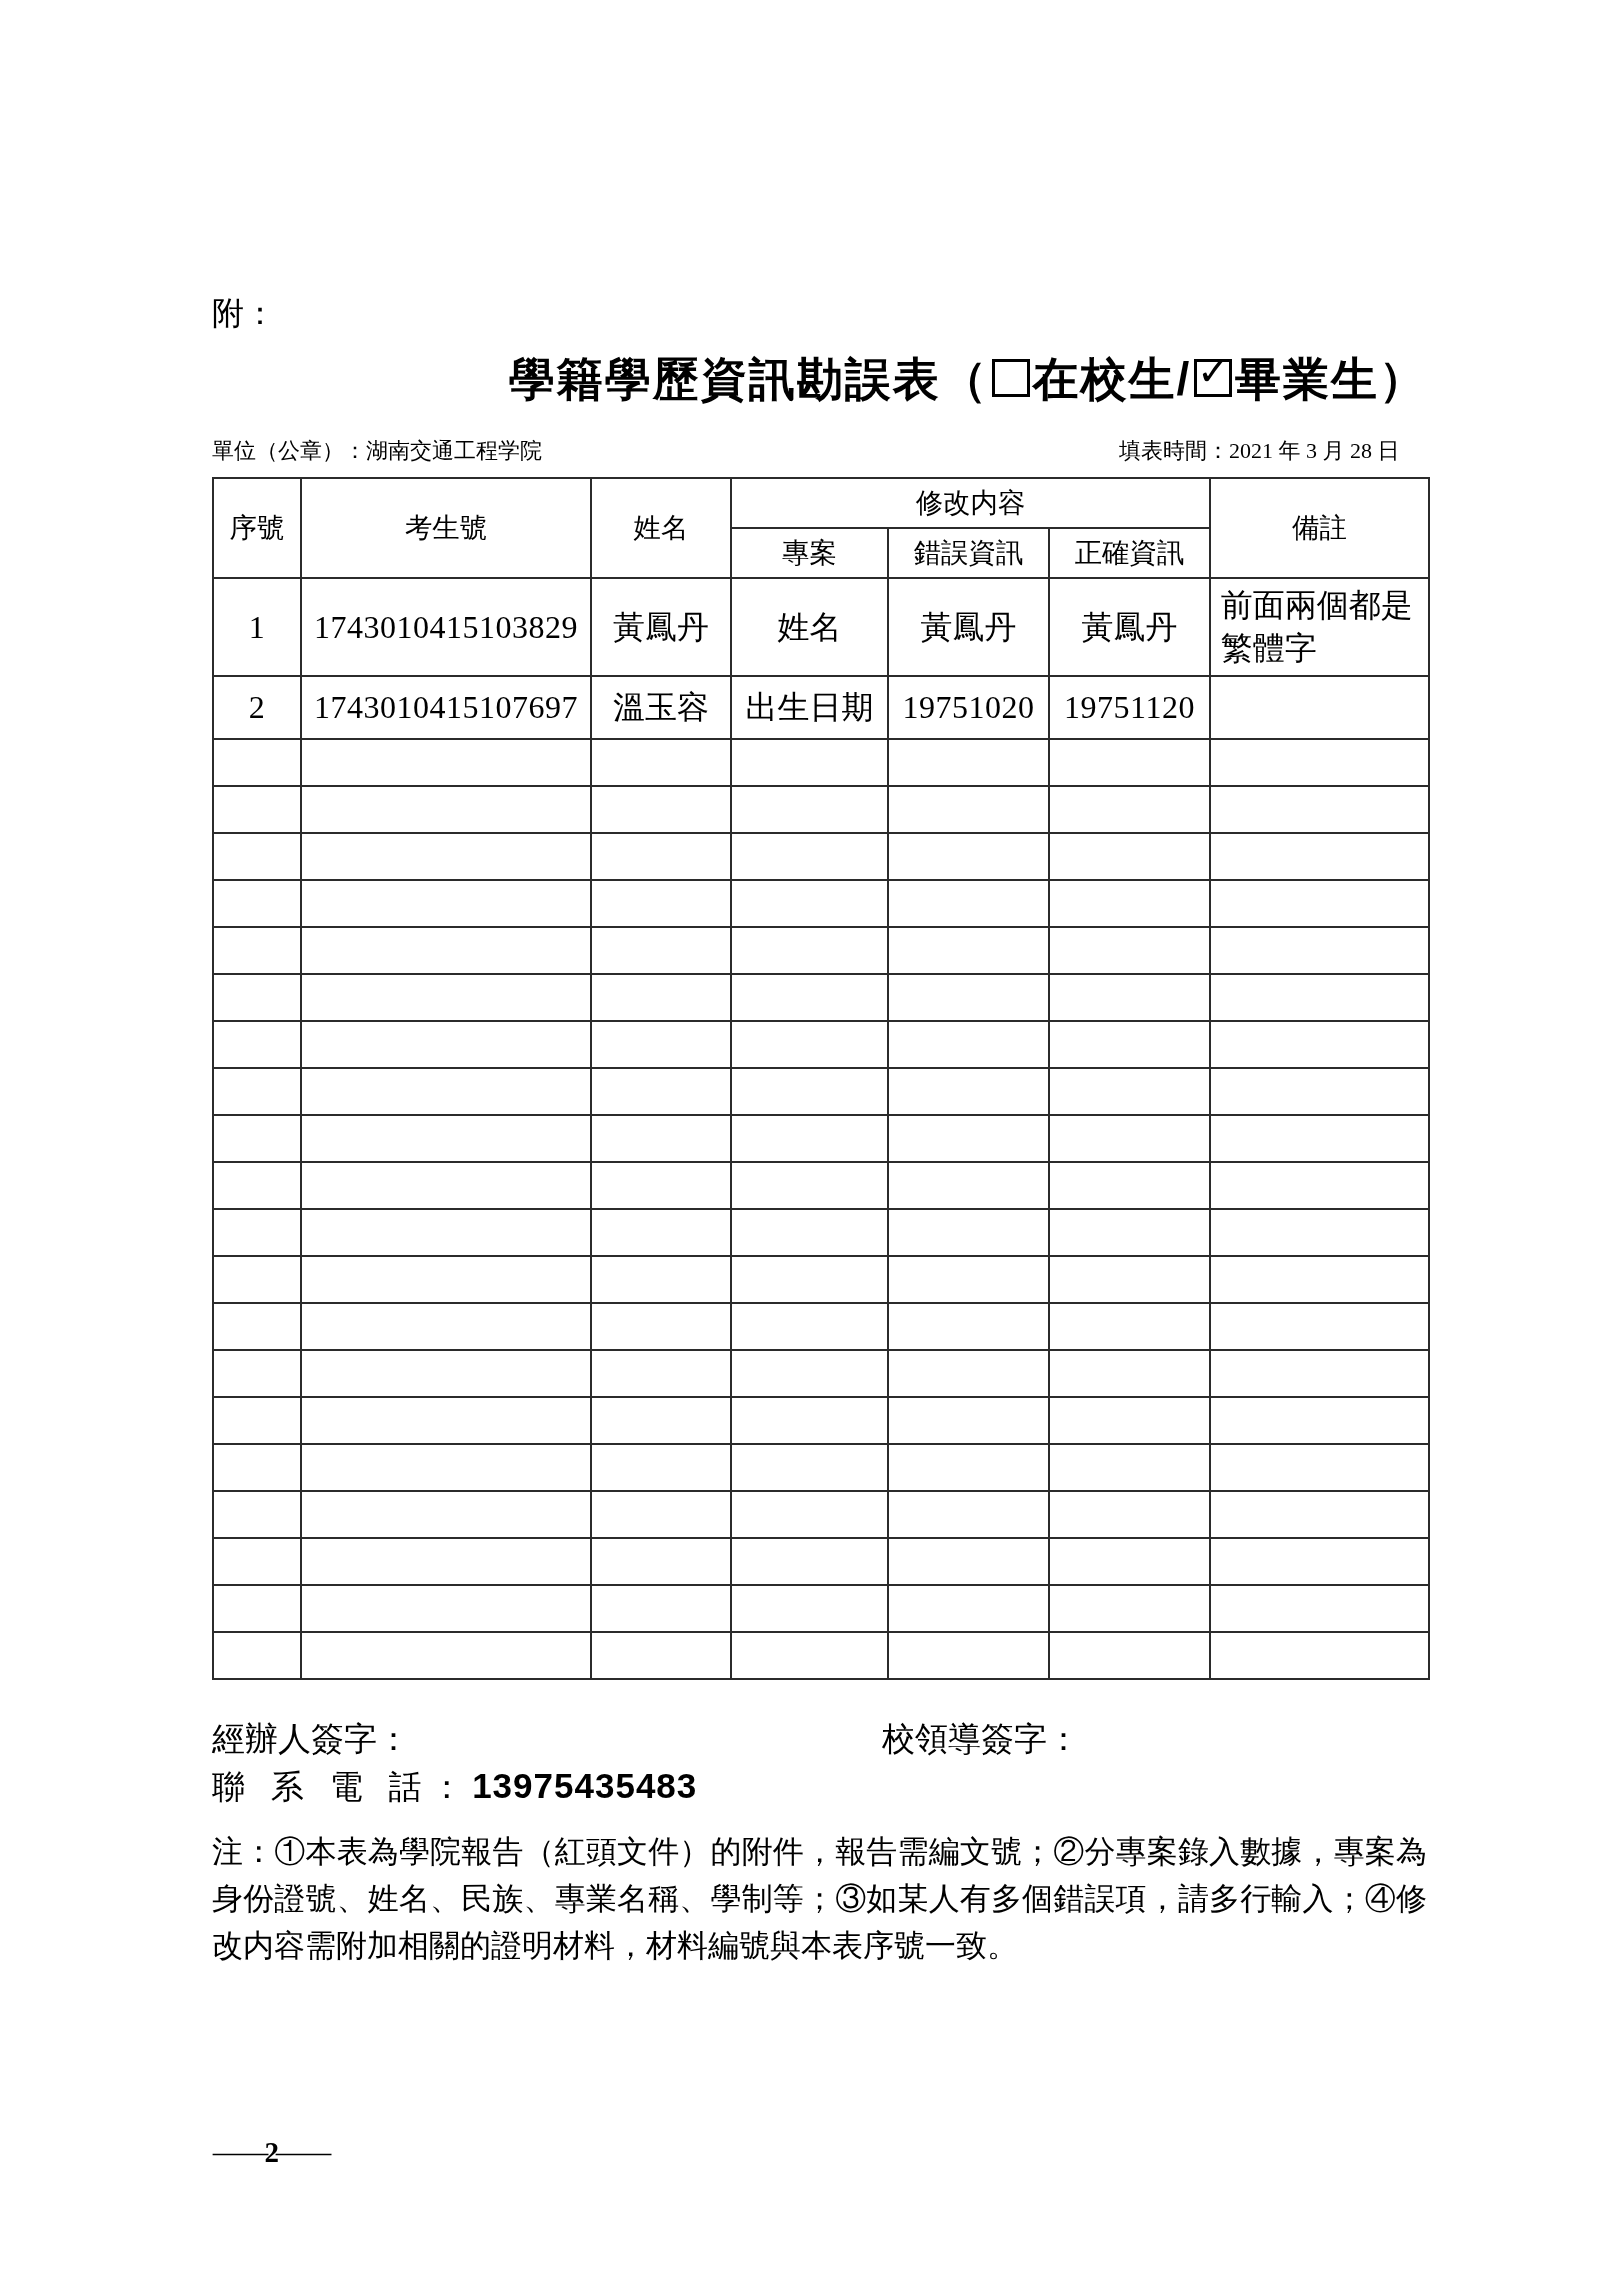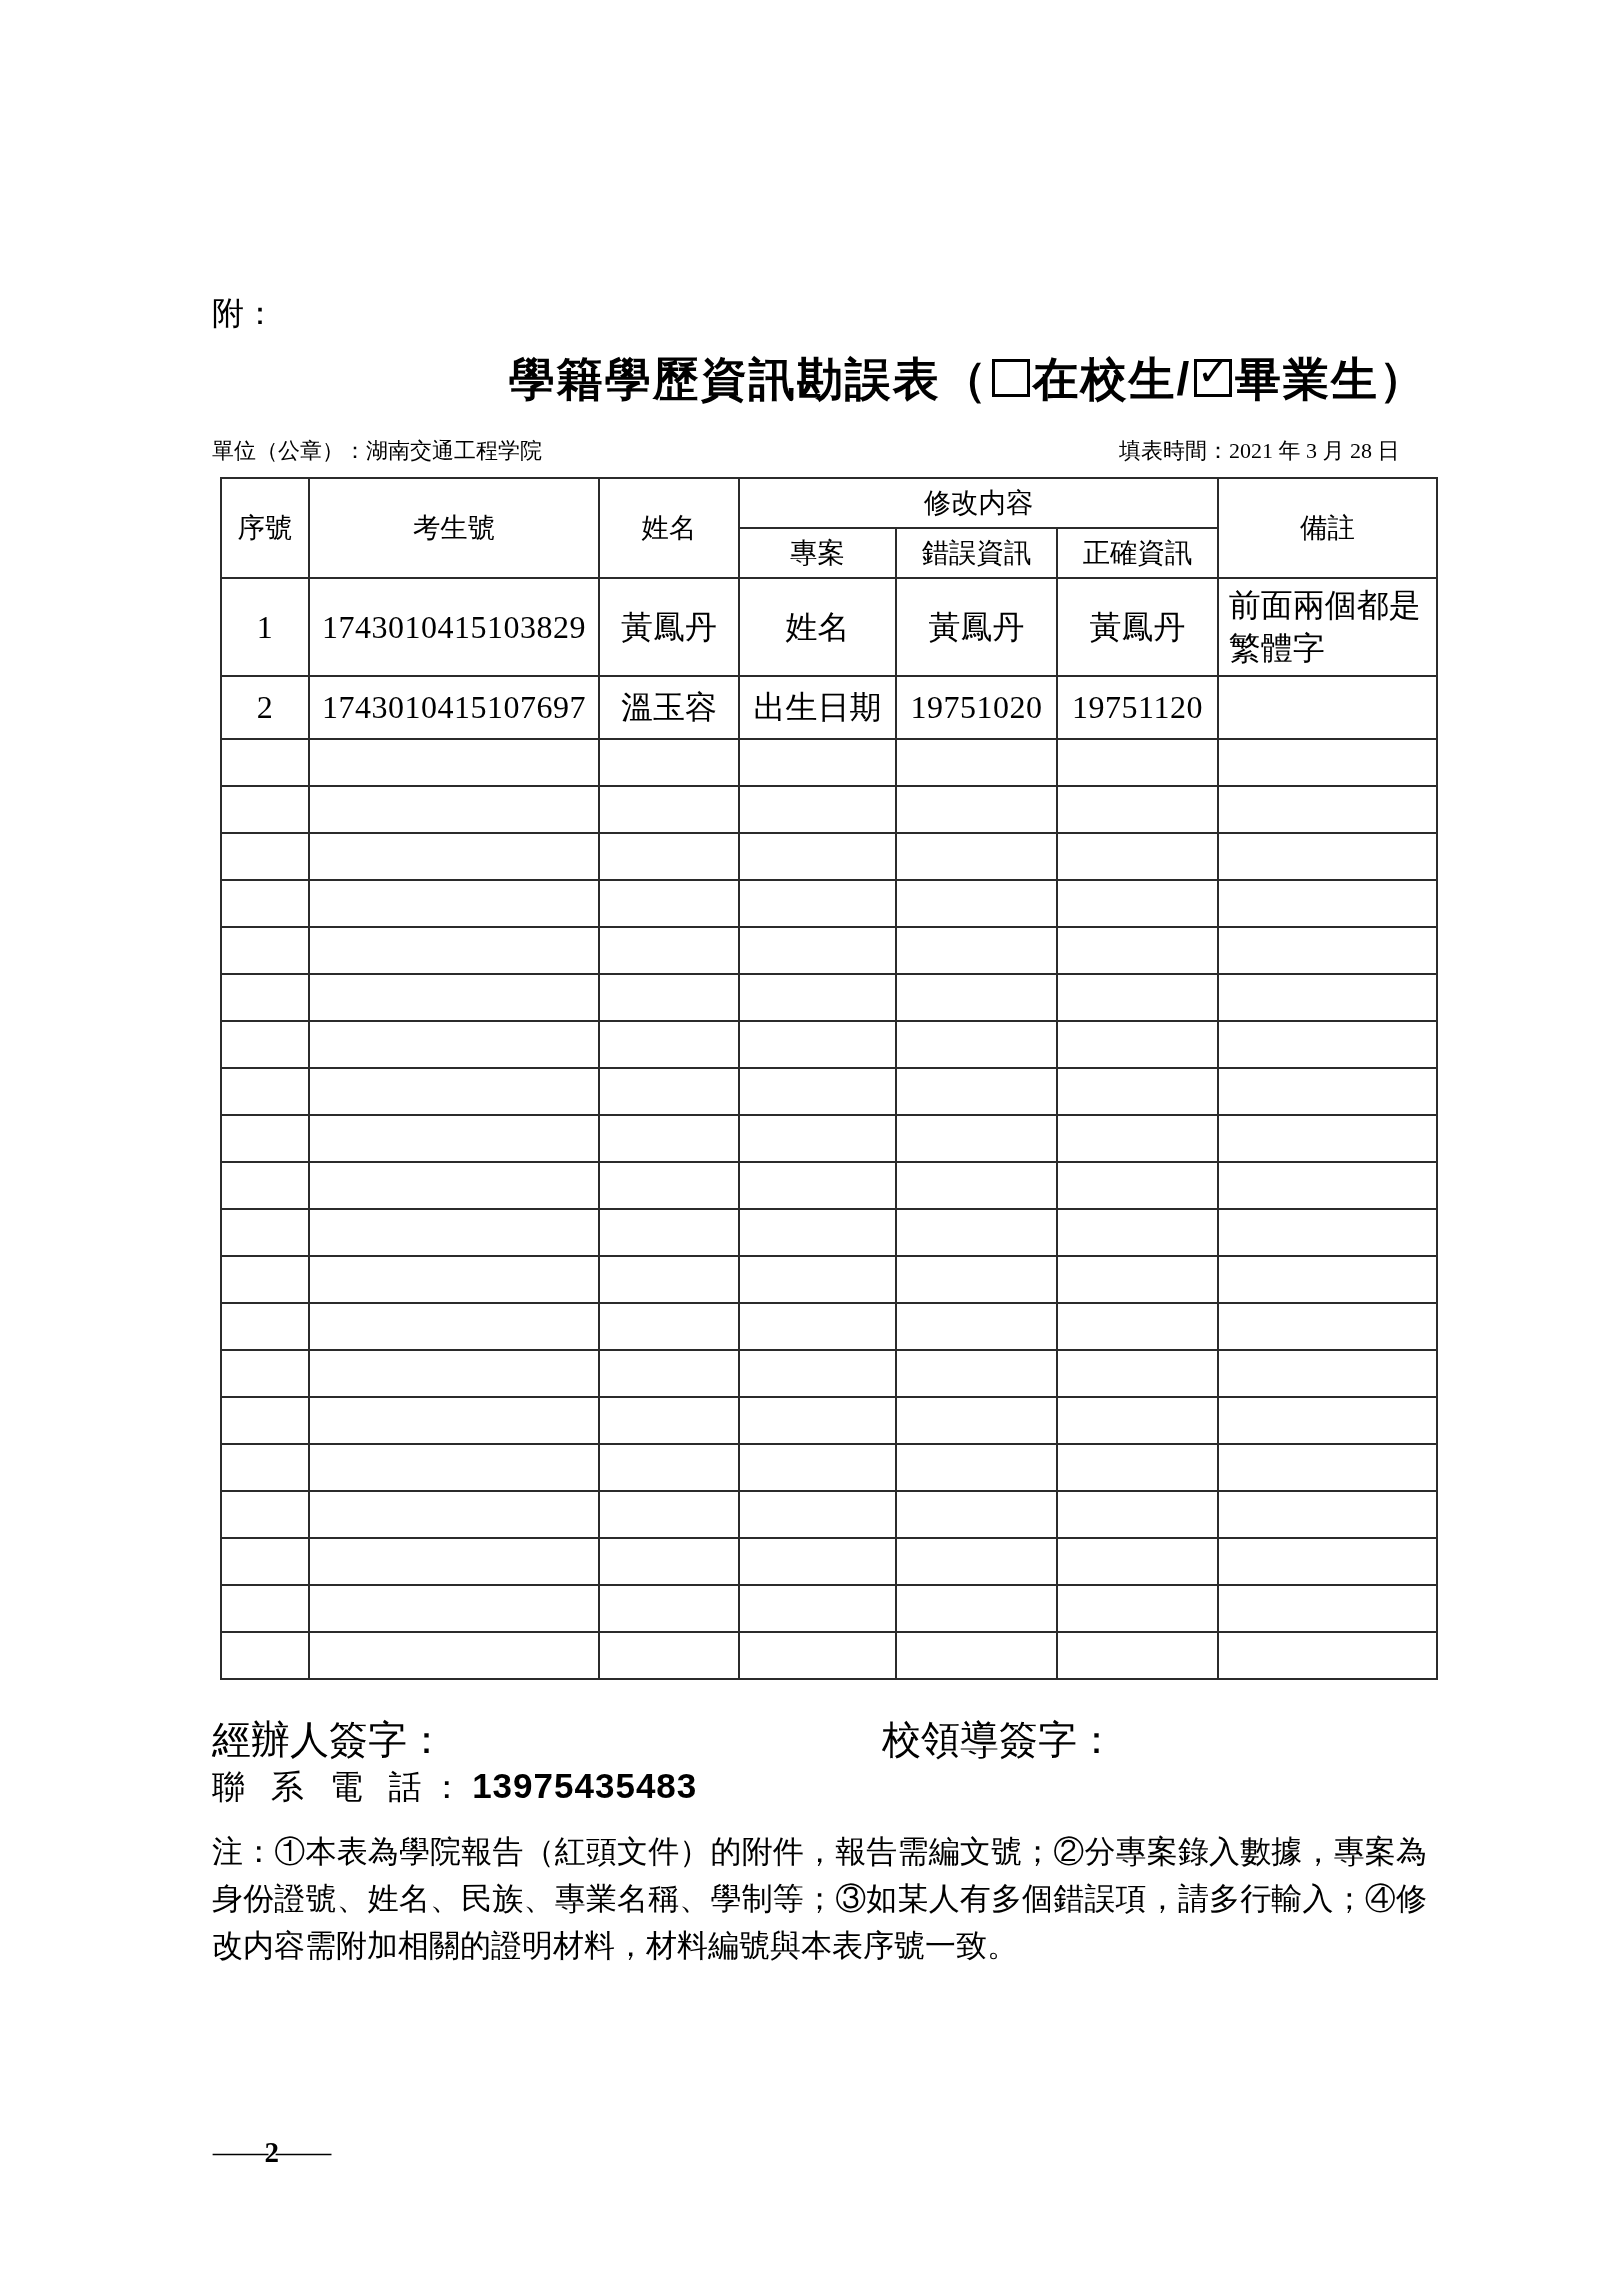--- a/index.html
+++ b/index.html
@@ -27,35 +27,35 @@
     font-weight:bold; font-family:"DejaVu Sans",sans-serif;
   }
 
   .meta-row {
     display:flex; justify-content:space-between;
     margin-top:21.6px; font-size:22px; line-height:37px; padding-right:27.4px;align-items:center;
   }
 
   table.correction {
     border-collapse:collapse; table-layout:fixed;
-    width:1215px; margin-top:7.8px;margin-left:8px;
+    width:1215px; margin-top:7.8px;
   }
   .correction th, .correction td {
     border:2px solid #2b2b2b; font-weight:normal; text-align:center;
     padding:0; overflow:hidden; word-break:break-all;
   }
   .correction thead th { font-size:27.4px; height:48px; }
   .correction tr.data-row td { font-size:32px; height:61px; line-height:1.35; }
   .correction td.num { font-size:36px; letter-spacing:0.5px; }
   .correction td.remark-cell {
     text-align:left; padding:4.9px 9.8px; font-size:30px; line-height:45px;
   }
   .correction tr.empty-row td { height:45px; }
 
-  .sign-row { position:relative; margin-top:39px; font-size:39px; line-height:41px; height:41px; }
+  .sign-row { position:relative; margin-top:39px; font-size:33px; line-height:41px; height:41px; }
   .leader-label { position:absolute; left:670px; top:0; }
 
   .phone-row { margin-top:5px; font-size:33px; line-height:41px; }
   .phone-label { letter-spacing:8.8px; }
   .phone-value {
     font-family:"Liberation Sans","DejaVu Sans",sans-serif;
     font-weight:bold; font-size:35px; letter-spacing:1px;
   }
 
   .note {

